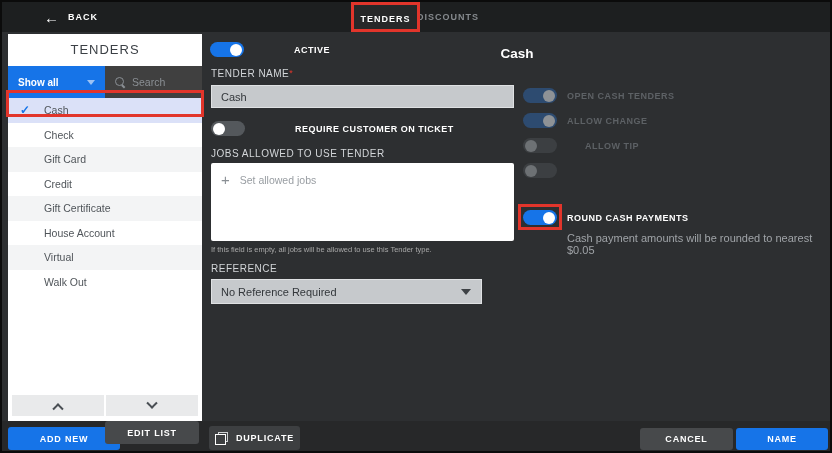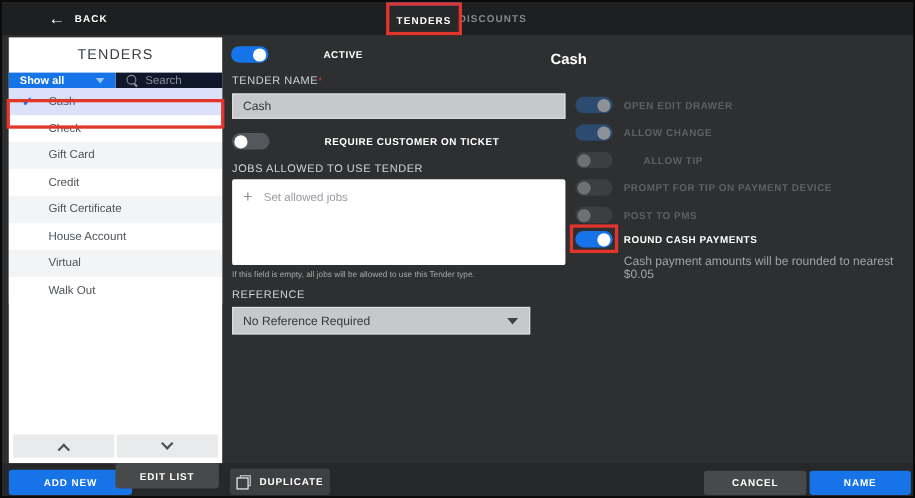--- a/index.html
+++ b/index.html
@@ -19,26 +19,26 @@
   .tab-tenders { left:351px; width:65px; }
   .tab-discounts { left:420px; width:52px; }
   
   .annot { position:absolute; border:3px solid #e2352b; pointer-events:none; z-index:50; }
   .annot-tab { left:349px; top:0px; width:69px; height:30px; }
   .annot-cash { left:4px; top:88px; width:198px; height:27px; }
   .annot-toggle { left:516px; top:202px; width:44px; height:26px; }
   
   .sidebar { position:absolute; left:6px; top:32px; width:194px; height:389px; background:#ffffff; }
   .sb-title { height:32px; line-height:32px; text-align:center; font-size:13px; color:#3c4146; letter-spacing:1px; }
-  .filter-row { display:flex; height:14px;border-radius:10px; }
+  .filter-row { display:flex; height:32px;border-radius:10px; }
   .showall { width:97px; background:#1674e8; color:#fff; font-size:10px; font-weight:bold;
              display:flex; align-items:center; padding-left:10px; position:relative; cursor:pointer; }
   .showall .caret { position:absolute; right:10px; width:0; height:0;
              border-left:4px solid transparent; border-right:4px solid transparent; border-top:5px solid #9cc2f4; }
-  .searchbox { width:97px; background:#0f172a; color:#8a8f94; font-size:10.5px;
+  .searchbox { width:97px; background:#404040; color:#8a8f94; font-size:10.5px;
              display:flex; align-items:center; gap:6px; padding-left:10px; cursor:text; }
   .mag { position:relative; width:11px; height:11px; flex:0 0 auto; }
   .mag::before { content:""; position:absolute; left:0; top:0; width:7px; height:7px;
              border:1.5px solid #8a8f94; border-radius:50%; }
   .mag::after { content:""; position:absolute; left:7px; top:7px; width:4px; height:1.5px;
              background:#8a8f94; transform:rotate(45deg); transform-origin:left center; }
   .list { }
   .row { height:24.5px; display:flex; align-items:center; padding-left:36px; font-size:10.5px;
          color:#50555a; position:relative; cursor:pointer; background:#ffffff; }
   .row:nth-child(odd) { background:#f3f4f5; }
@@ -199,45 +199,38 @@
   <div class="field-label" style="left:209px; top:261px;">REFERENCE</div>
   <div class="dropdown">
     <span>No Reference Required</span>
     <span class="caret"></span>
   </div>
 
   <div class="opt-row" style="top:86px;">
     <div class="toggle on dim">
         <span class="knob"></span>
       </div>
-    <span class="tlabel">OPEN EDIT DRAWER</span>
+    <span class="tlabel">OPEN CASH TENDERS</span>
   </div>
   <div class="opt-row" style="top:111px;">
     <div class="toggle on dim">
         <span class="knob"></span>
       </div>
     <span class="tlabel">ALLOW CHANGE</span>
   </div>
   <div class="opt-row" style="top:136px;gap:28px;">
     <div class="toggle off dim">
         <span class="knob"></span>
       </div>
     <span class="tlabel">ALLOW TIP</span>
   </div>
   <div class="opt-row" style="top:161px;">
     <div class="toggle off dim">
         <span class="knob"></span>
       </div>
-    <span class="tlabel">PROMPT FOR TIP ON PAYMENT DEVICE</span>
-  </div>
-  <div class="opt-row" style="top:186px;">
-    <div class="toggle off dim">
-        <span class="knob"></span>
-      </div>
-    <span class="tlabel">POST TO PMS</span>
   </div>
   <div class="opt-row bright" style="top:208px;">
     <div class="toggle on">
         <span class="knob"></span>
       </div>
     <span class="tlabel">ROUND CASH PAYMENTS</span>
   </div>
   <div class="opt-desc">Cash payment amounts will be rounded to nearest $0.05</div>
 
   <div class="bottombar">

